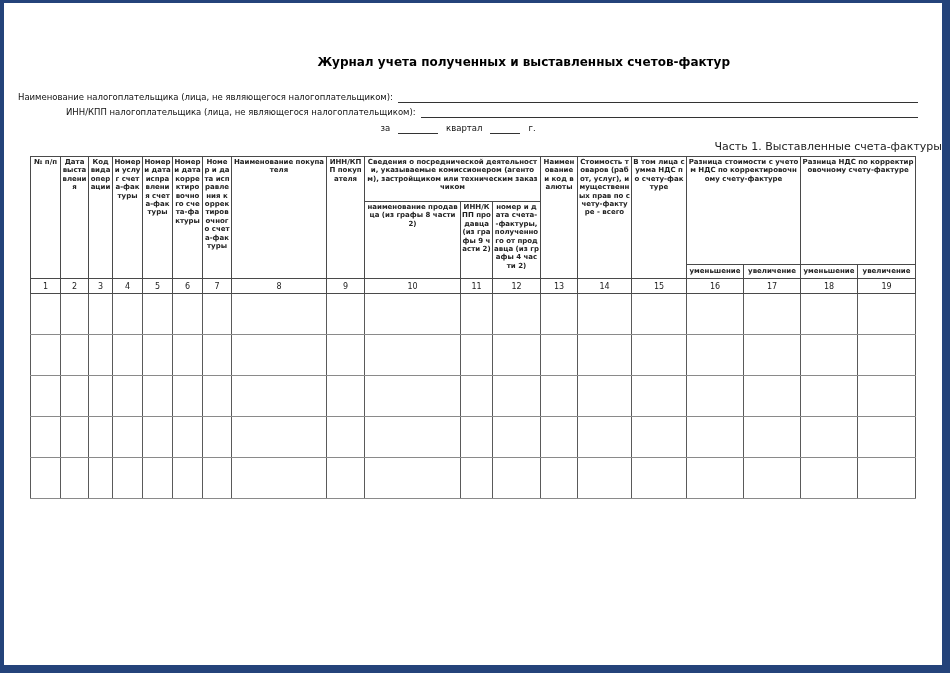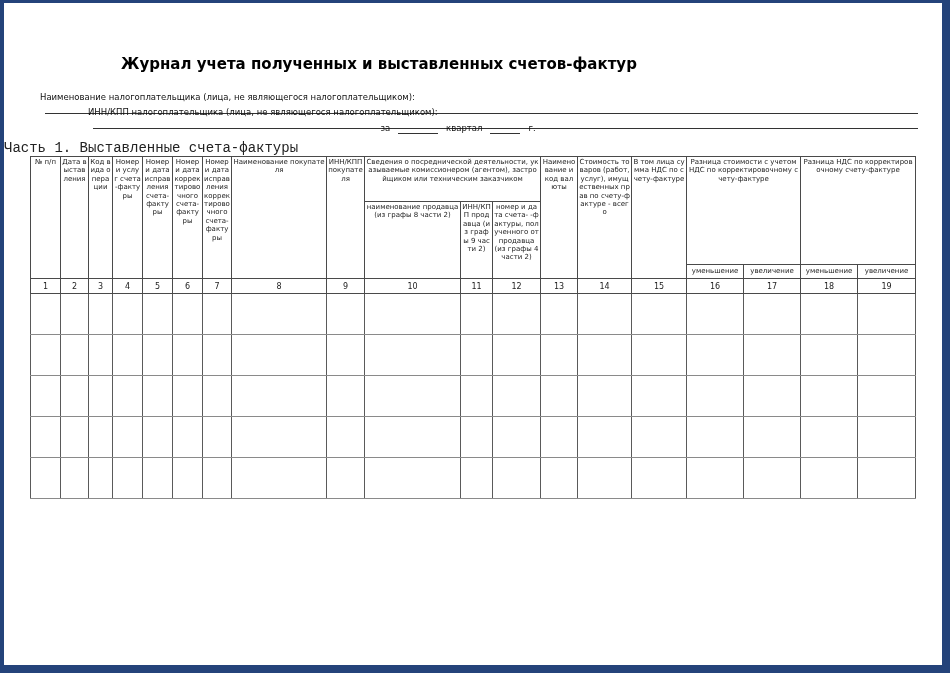--- a/index.html
+++ b/index.html
@@ -7,46 +7,46 @@
     position:relative; width:950px; height:673px; box-sizing:border-box;
     background:#ffffff; overflow:hidden;
     border-style:solid; border-color:#24437a; border-width:3px 8px 8px 4px;
     font-family:"DejaVu Sans", sans-serif; color:#111;
   }
   .annotation {
     position:absolute; top:37px; right:8px; text-align:right;
     font-size:7px; line-height:1.5; color:#333; white-space:pre-line;
   }
   .doc-title {
-    position:absolute; top:52px; left:12px; width:726px; text-align:center;
-    font-size:15px; font-weight:bold; color:#000;
+    position:absolute; top:52px; left:0; width:726px; text-align:right;
+    font-size:12px; font-weight:bold; color:#000;
   }
   .field-line {
-    position:absolute; left:36px; right:24px; display:flex; 
-    font-size:8.5px; line-height:11px;flex-direction:column;
+    position:absolute; left:14px; right:24px; display:flex; 
+    font-size:8.5px; line-height:11px;
   }
   .field-line .lbl { white-space:nowrap; }
   .fill-line { flex:1 1 auto; border-bottom:1px solid #333; height:10px; margin-left:5px; }
   .period-line {
     position:absolute; top:120px; left:0; right:30px; display:flex;
     justify-content:center; align-items:center; font-size:8.5px; line-height:11px;
   }
   .period-line .blank { border-bottom:1px solid #333; height:10px; margin:0 8px; }
   .blank-q { width:40px; } .blank-y { width:30px; }
   .part-title {
-    position:absolute; top:137px; left:0; right:0; text-align:left;
-    font-size:14px; color:#222;font-family:Liberation Mono, monospace;
+    position:absolute; top:137px; left:0; right:0; text-align:right;
+    font-size:11px; color:#222;
   }
   table.journal {
     position:absolute; top:153px; left:26px; width:885px;
     border-collapse:collapse; table-layout:fixed;
   }
   table.journal th, table.journal td { box-sizing:border-box; padding:1px; }
   table.journal th {
-    border:1px solid #4a4a4a; font-weight:normal; font-size:7px; line-height:1.2;
+    border:1px solid #4a4a4a; font-weight:bold; font-size:7px; line-height:1.2;
     vertical-align:top; text-align:center; word-break:break-all; color:#222;
     background:#fff;
   }
   tr.h1 { height:45px; } tr.h2 { height:63px; } tr.h3 { height:14px; }
   tr.h3 th { vertical-align:middle; word-break:normal; }
   tr.nums { height:15px; }
   tr.nums td {
     border:1px solid #4a4a4a; font-size:8px; text-align:center;
     vertical-align:middle; color:#222;
   }

